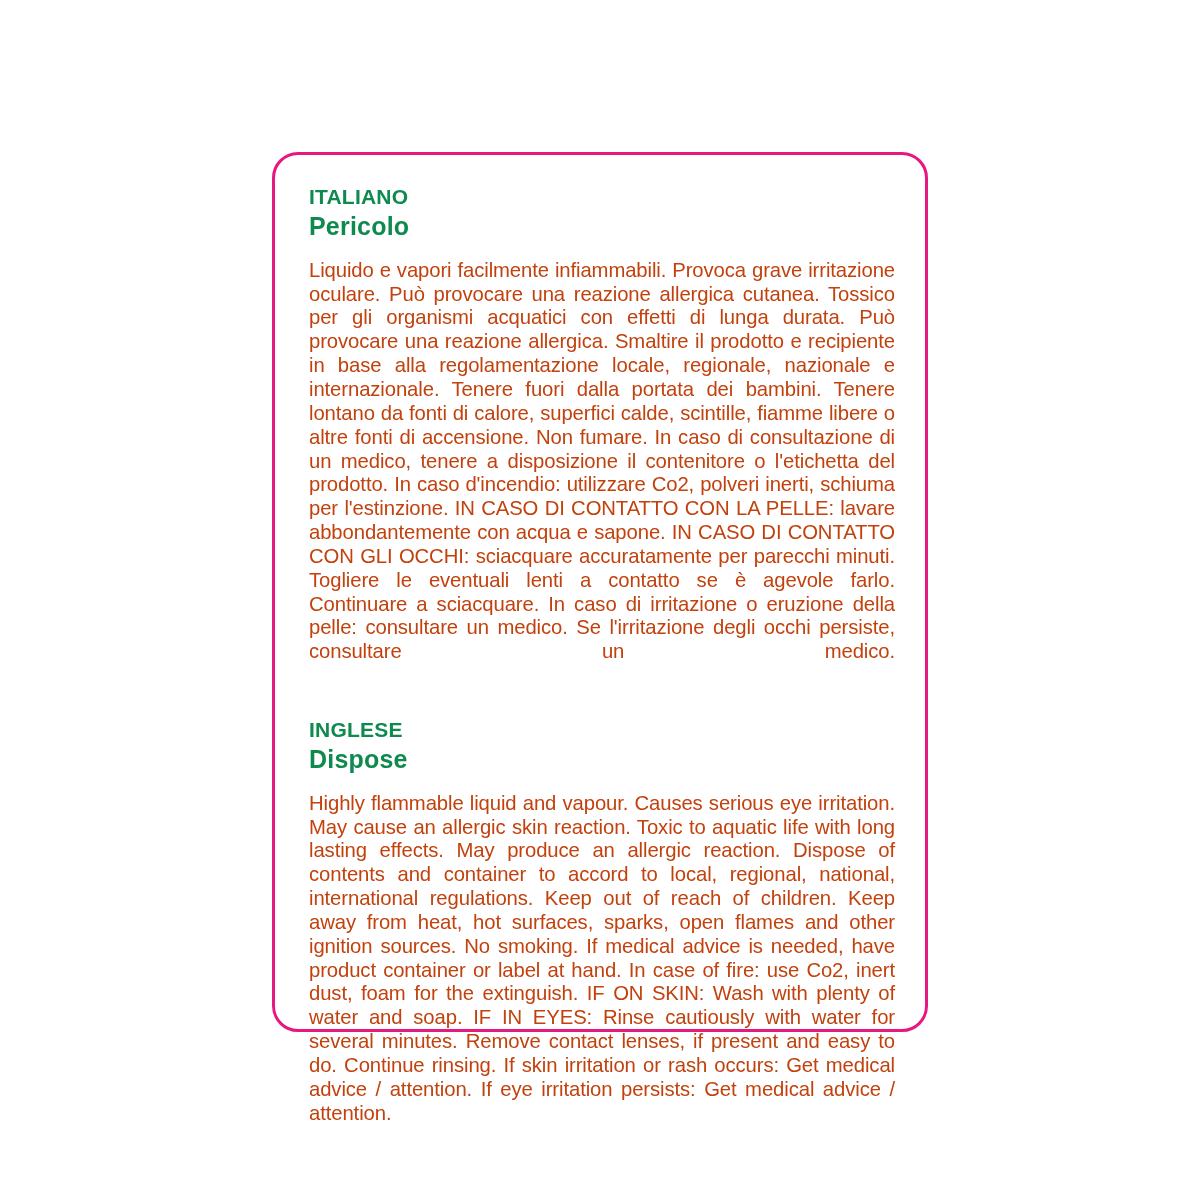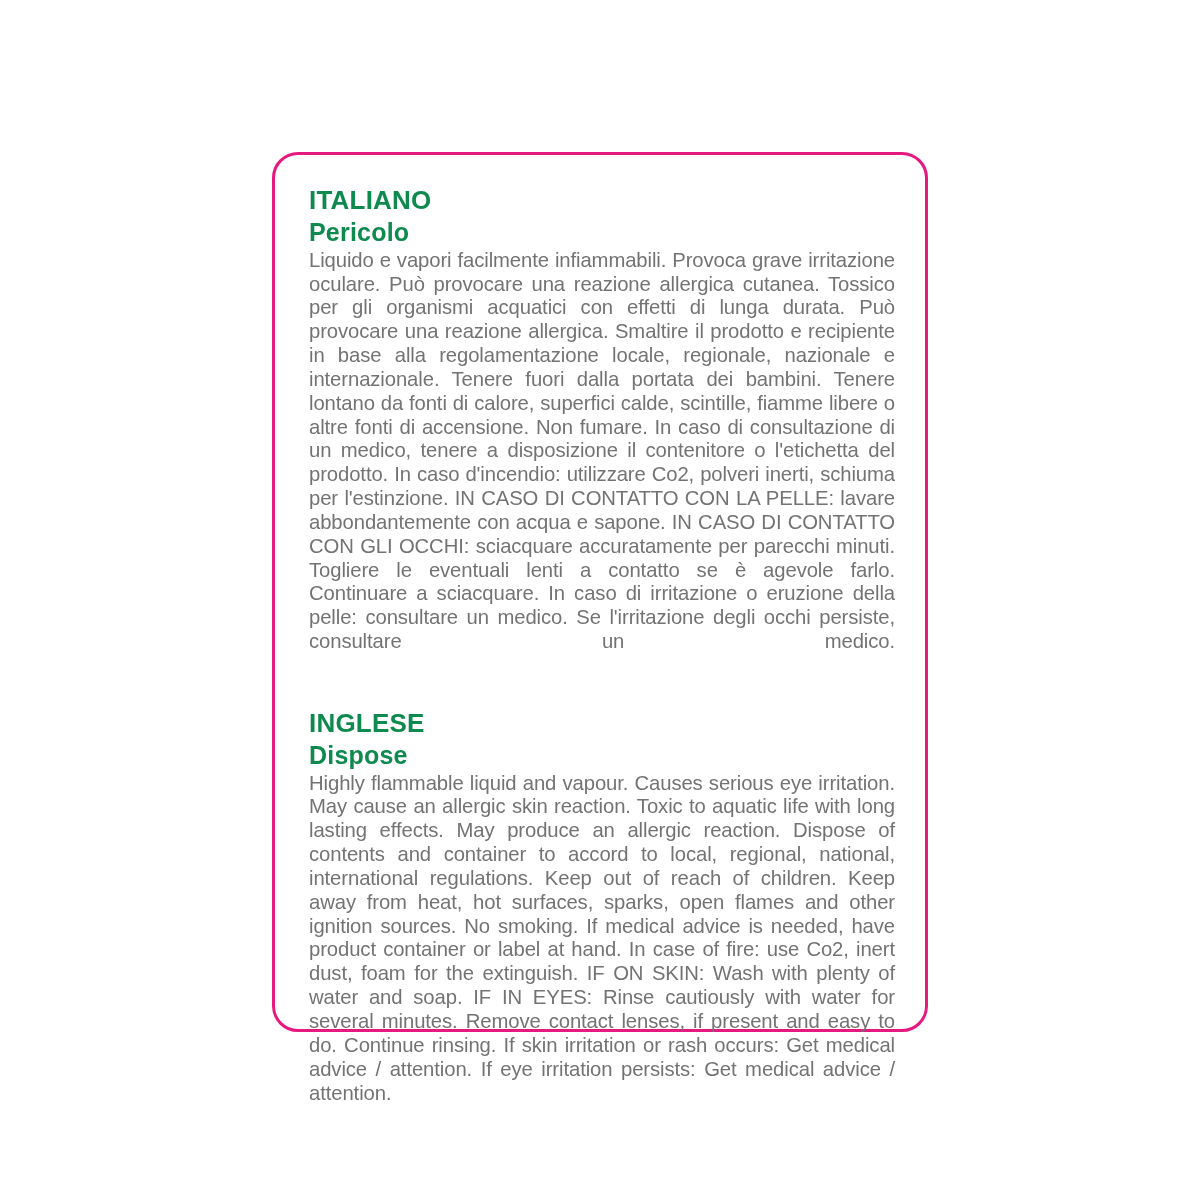--- a/index.html
+++ b/index.html
@@ -33,41 +33,41 @@
     width: 586px;
   }
 
   .section + .section {
     margin-top: 30px;
   }
 
   .lang-title {
     color: #0e8a4f;
     font-weight: bold;
-    font-size: 26px;
+    font-size: 21px;
     line-height: 1.18;
     letter-spacing: 0.2px;
   }
 
   .signal-word {
     color: #0e8a4f;
     font-weight: bold;
     font-size: 25px;
     line-height: 1.2;
     margin-top: 1px;
     letter-spacing: 0.2px;
   }
 
   .body-text {
-    color: #737373;
+    color: #c2410c;
     font-size: 20.3px;
     line-height: 1.175;
     text-align: justify;
     text-justify: inter-word;
-    margin-top: 2px;
+    margin-top: 18px;
     letter-spacing: -0.1px;
   }
 
   
   .body-text::after {
     content: "";
     display: inline-block;
     width: 100%;
   }
 </style>

